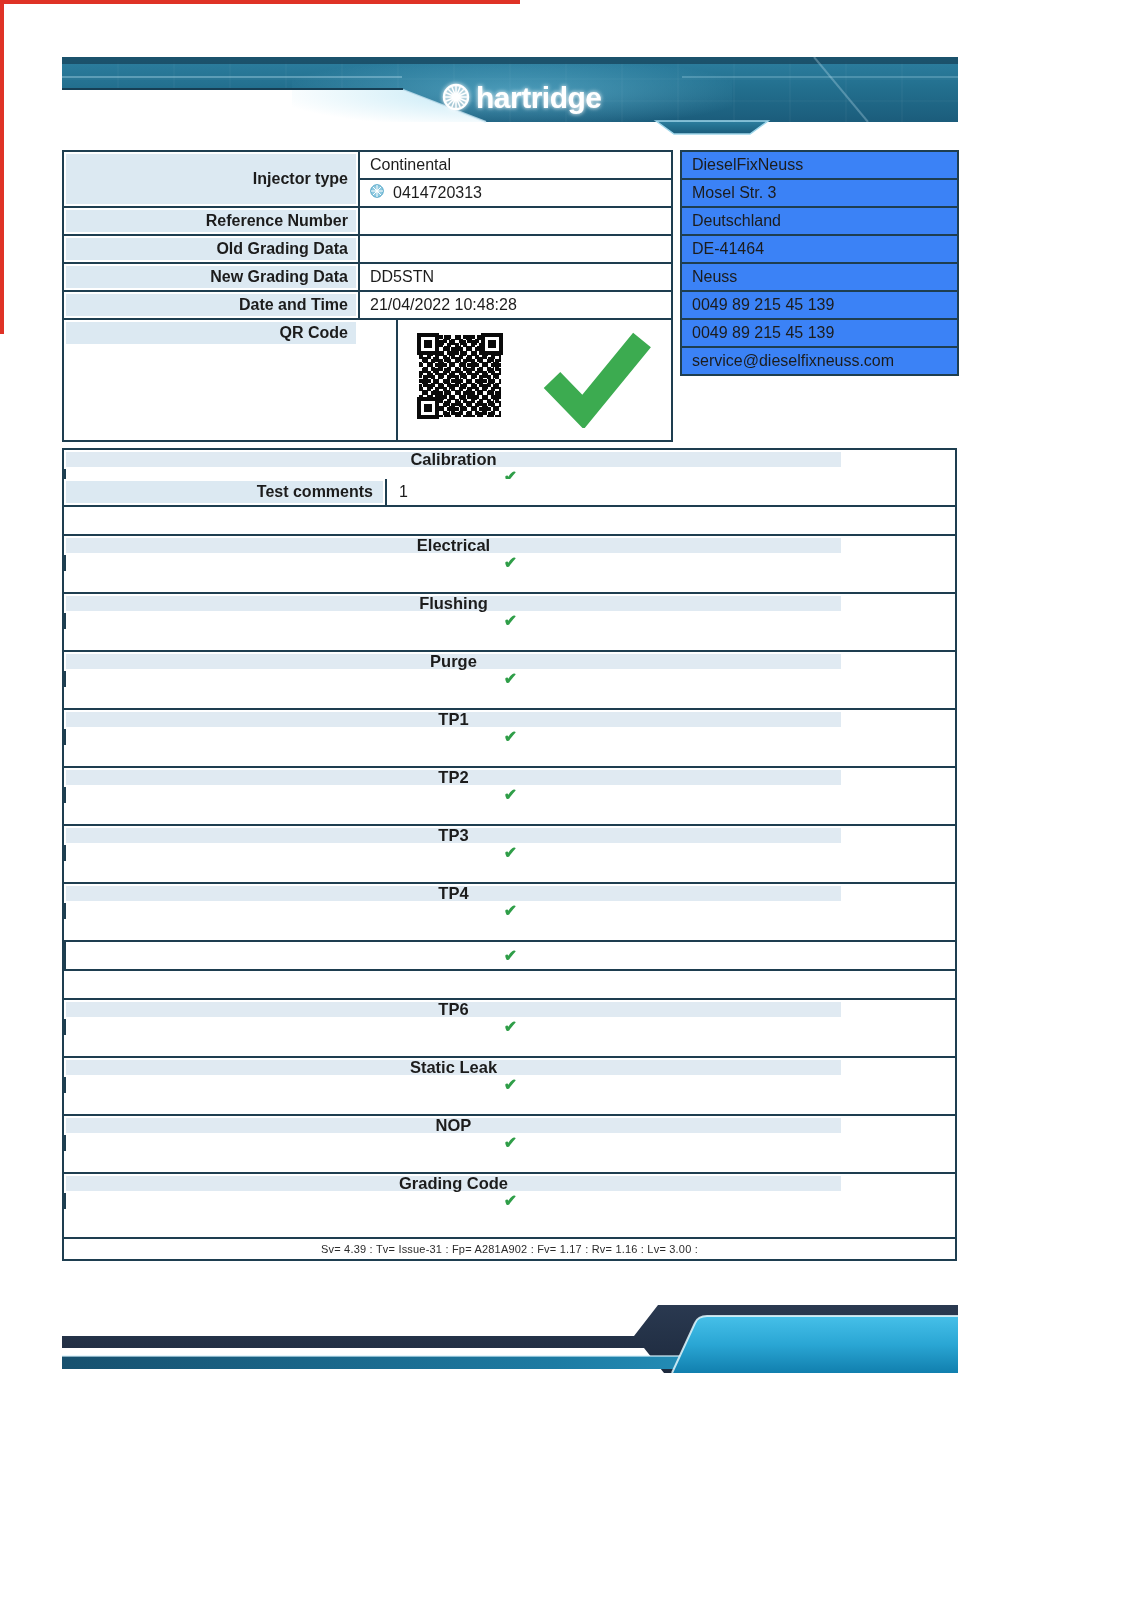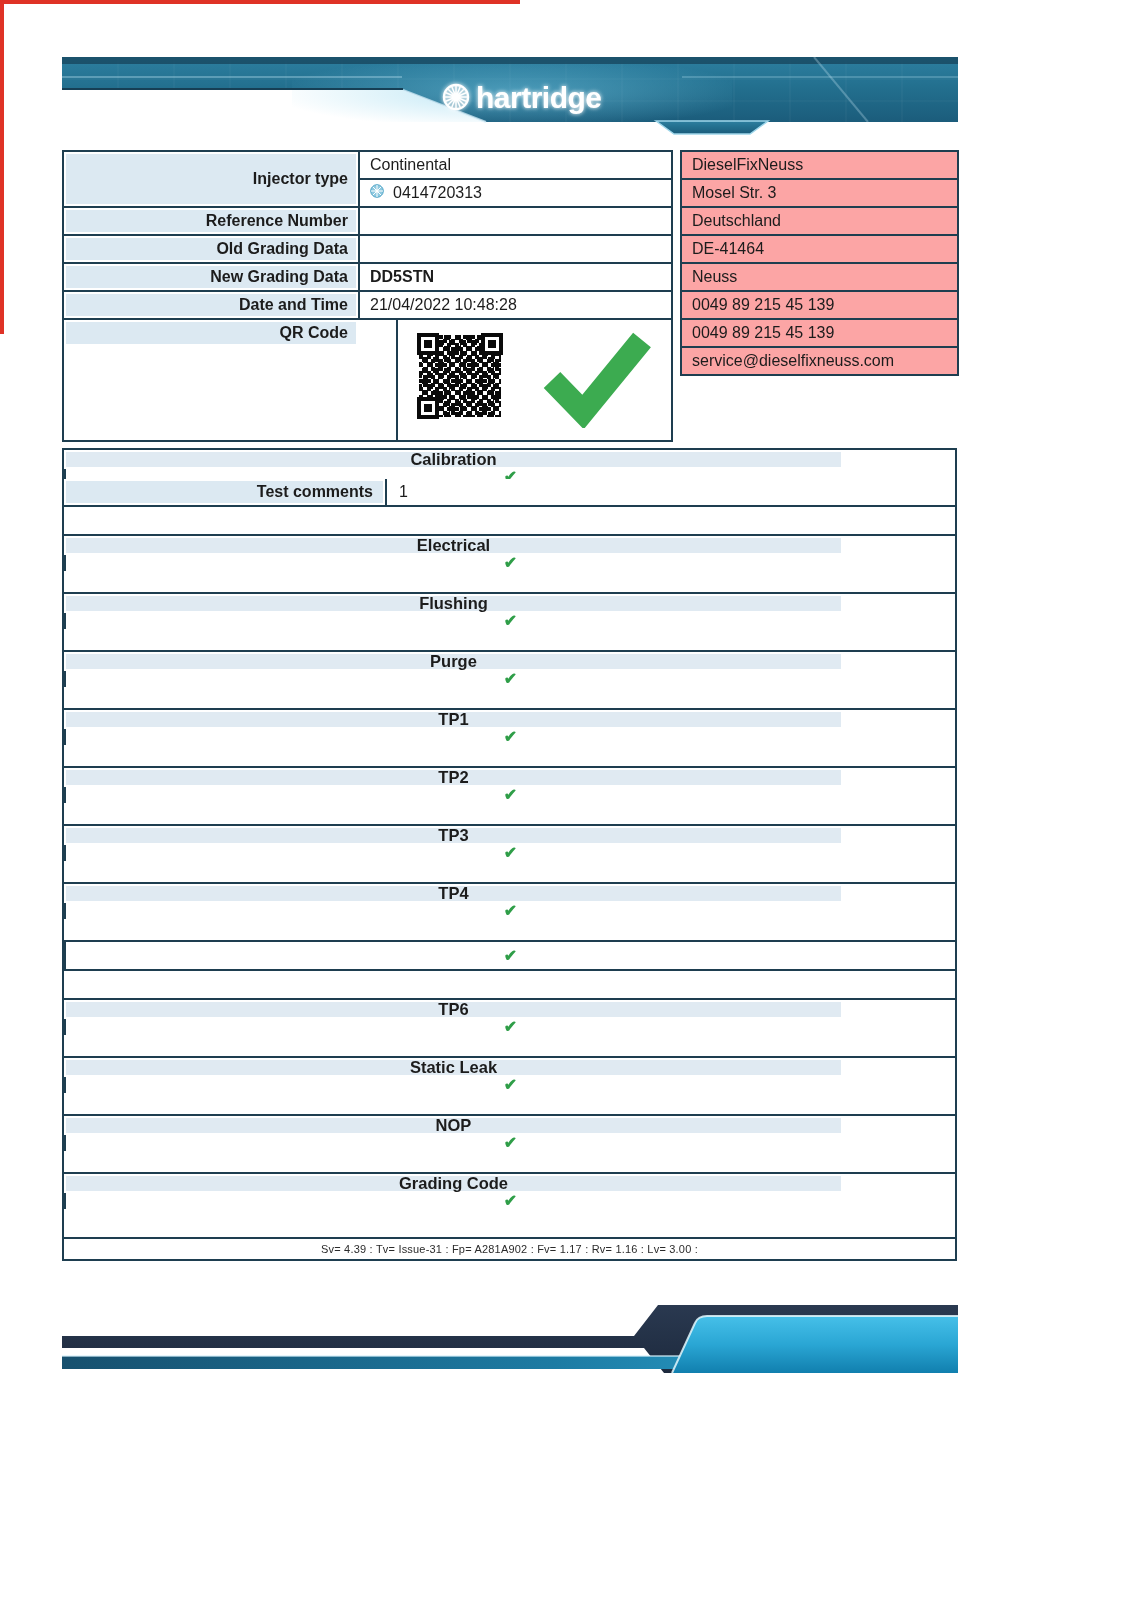--- a/index.html
+++ b/index.html
@@ -43,21 +43,21 @@
       repeating-conic-gradient(#0a0a0a 0 25%, transparent 0 50%) 3px 5px/11px 11px,
       #fff;}
   .finder{position:absolute;width:22px;height:22px;border:4px solid #0a0a0a;background:#fff;box-sizing:border-box;}
   .finder i{position:absolute;left:3px;top:3px;width:8px;height:8px;background:#0a0a0a;display:block;}
   .f-tl{left:3px;top:3px}.f-tr{right:3px;top:3px}.f-bl{left:3px;bottom:3px}
   .bigcheck{position:absolute;left:140px;top:8px;}
 
   
   .info-right{position:absolute;left:680px;top:150px;width:275px;border:2px solid var(--bd);background:#fff;}
   .arow{height:26px;border-top:2px solid var(--bd);display:flex;align-items:center;
-        padding-left:10px;font-size:16px;background:#fca5a5;}
+        padding-left:10px;font-size:16px;background:#3b82f6;}
   .arow.first{border-top:none;}
 
   
   .results{position:absolute;left:62px;top:448px;width:891px;border:2px solid var(--bd);background:#fff;}
   .srow{display:flex;height:27px;border-top:2px solid var(--bd);flex-direction:column;}
   .results > :first-child{border-top:none;}
   .shead{width:779px;background:#e0eaf2;box-shadow:inset 0 0 0 2px #fff;
          display:flex;align-items:center;justify-content:center;
          font-weight:bold;font-size:16.5px;}
   .scheck{flex:1;border-left:2px solid var(--bd);display:flex;align-items:center;justify-content:center;background:#fff;}
@@ -153,21 +153,21 @@
     <div class="irow">
       <div class="ilabel">Reference Number</div>
       <div class="ival"></div>
     </div>
     <div class="irow">
       <div class="ilabel">Old Grading Data</div>
       <div class="ival"></div>
     </div>
     <div class="irow">
       <div class="ilabel">New Grading Data</div>
-      <div class="ival" style="font-weight:bold">DD5STN</div>
+      <div class="ival" style="font-weight:normal">DD5STN</div>
     </div>
     <div class="irow">
       <div class="ilabel">Date and Time</div>
       <div class="ival">21/04/2022 10:48:28</div>
     </div>
     <div class="irow qr">
       <div class="qrlabelcol">
         <div class="inner">QR Code</div>
       </div>
       <div class="qrcell">

